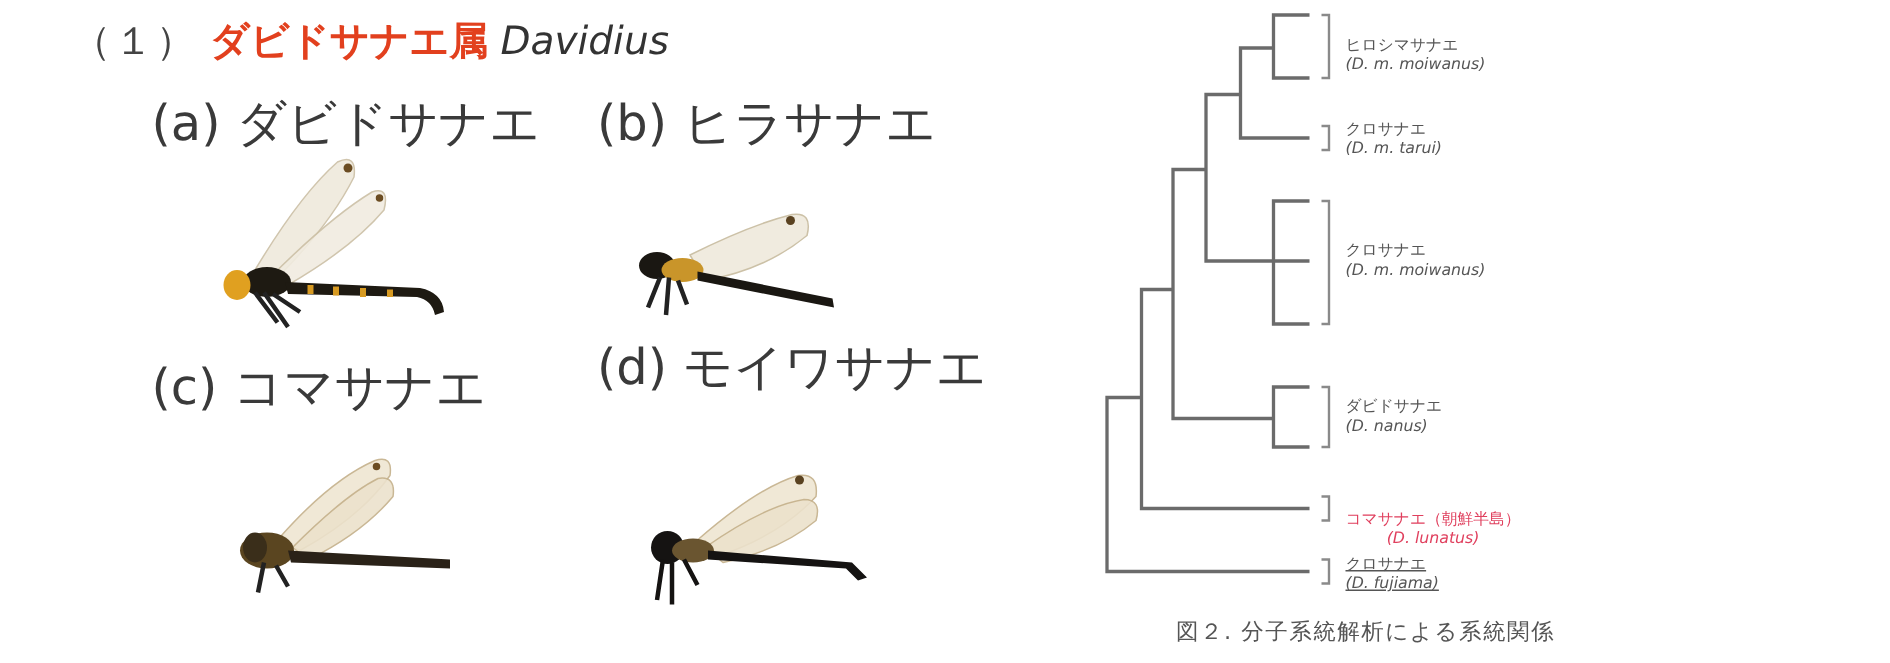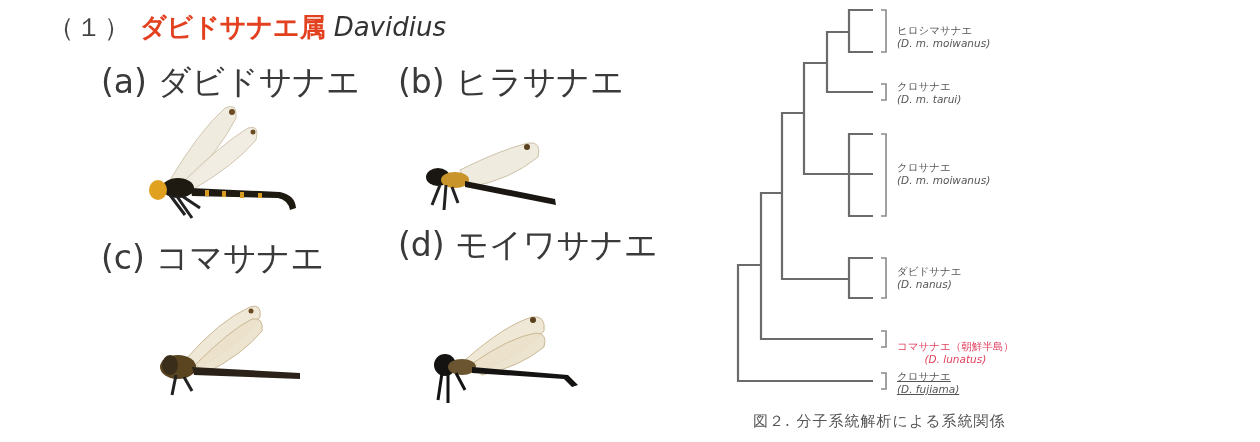--- a/index.html
+++ b/index.html
@@ -8,21 +8,21 @@
   .heading { position:absolute; left:48px; top:10px; font-size:26px; white-space:nowrap; }
   .heading .num { color:#444; letter-spacing:2px; }
   .heading .genus-jp { color:#e2401e; font-weight:bold; margin-left:8px; }
   .heading .genus-latin { color:#333; font-style:italic; margin-left:8px; }
   .sp-label { position:absolute; font-size:33px; color:#3a3a3a; white-space:nowrap; }
   .specimen { position:absolute; }
   .tree { position:absolute; left:0; top:0; }
   .leaf { position:absolute; font-size:10.5px; line-height:13px; color:#555; white-space:nowrap; }
   .leaf .latin { font-style:italic; }
   .leaf.hl { color:#e0405e; }
-  .caption { position:absolute; left:753px; top:412px; font-size:15px; color:#555; letter-spacing:1px; white-space:nowrap; }
+  .caption { position:absolute; left:784px; top:412px; font-size:15px; color:#555; letter-spacing:1px; white-space:nowrap; }
 </style>
 </head>
 <body>
 
 <div class="heading">
   <span class="num">（１）</span><span class="genus-jp">ダビドサナエ属</span><span class="genus-latin">Davidius</span>
 </div>
 
 <div class="sp-label" style="left:101px; top:60px;">(a) ダビドサナエ</div>
 <div class="sp-label" style="left:398px; top:60px;">(b) ヒラサナエ</div>

